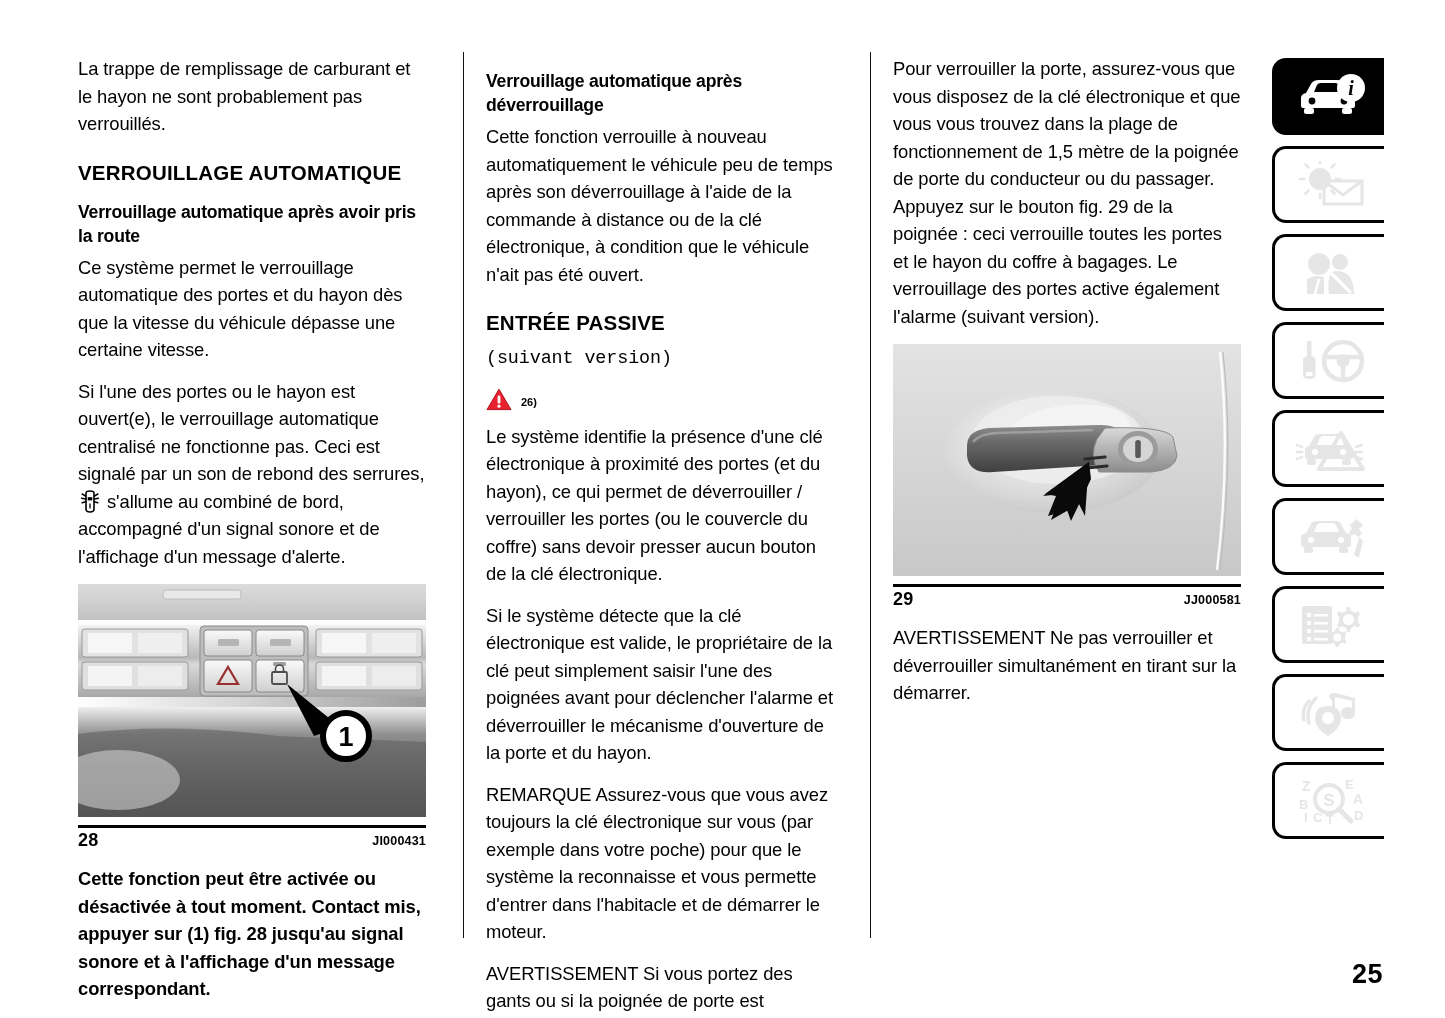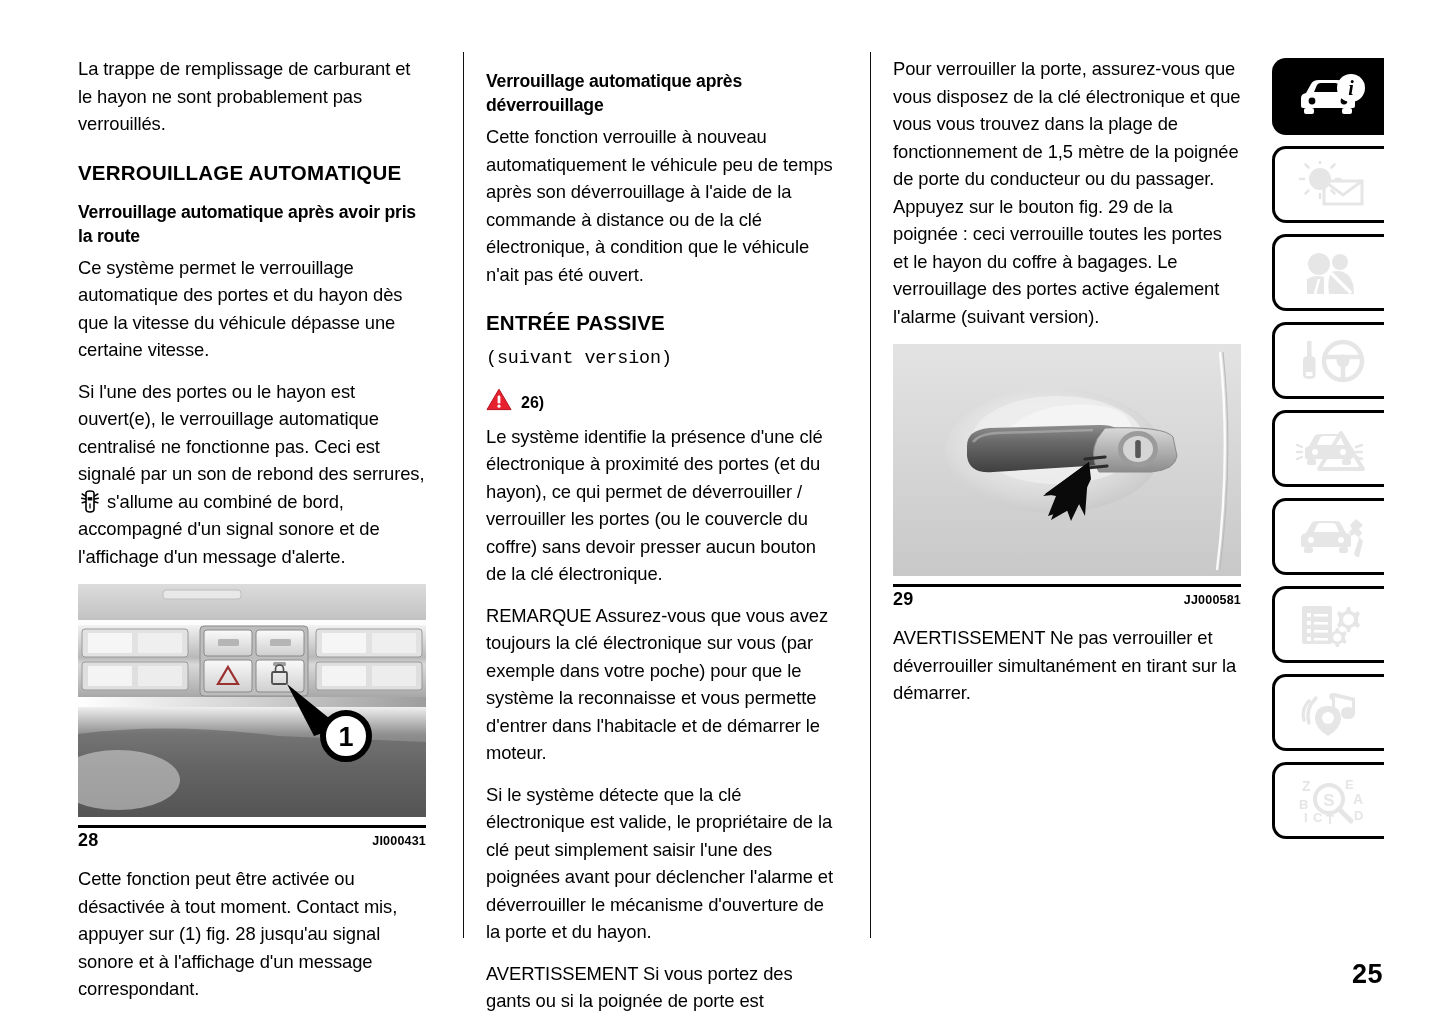--- a/index.html
+++ b/index.html
@@ -38,35 +38,35 @@
     line-height:26px;
   }
   h3.sub {
     margin:14px 0 6px 0;
     font-size:17.6px;
     font-weight:bold;
     line-height:24px;
     letter-spacing:-0.2px;
   }
   .tight { margin-bottom:0;font-family:Liberation Mono, monospace; }
-  .nogap { margin-top:4px; }
+  .nogap { margin-top:4px;font-weight:bold; }
 
   
   .inline-icon {
     display:inline-block;
     width:22px; height:24px;
     vertical-align:-6px;
     margin:0 1px;
   }
   .inline-icon svg { display:block; }
 
   
   .warnline { margin:8px 0 10px 0; display:flex; align-items:center; gap:9px; height:26px; }
   .warn-tri { width:26px; height:23px; display:block; }
-  .note-ref { font-size:16px; font-weight:bold; line-height:1; padding-top:6px; }
+  .note-ref { font-size:11px; font-weight:bold; line-height:1; padding-top:6px; }
 
   
   .figure { margin:10px 0 0 0; width:348px; }
   .fig-img { width:348px; position:relative; overflow:hidden; border:0; display:block; }
   .fig-bar {
     border-top:3px solid #000;
     margin-top:8px;
     display:flex; justify-content:space-between; align-items:flex-start;
     padding-top:2px;
   }
@@ -233,23 +233,23 @@
           <path d="M13 1.2 L25 21.6 L1 21.6 Z" fill="#e8212e" stroke="#b31320" stroke-width="1"></path>
           <rect x="11.6" y="7.6" width="2.8" height="8" rx="1.3" fill="#ffffff"></rect>
           <circle cx="13" cy="18.2" r="1.6" fill="#ffffff"></circle>
         </svg>
       </span>
       <span class="note-ref">26)</span>
     </div>
 
     <p class="body">Le système identifie la présence d'une clé électronique à proximité des portes (et du hayon), ce qui permet de déverrouiller / verrouiller les portes (ou le couvercle du coffre) sans devoir presser aucun bouton de la clé électronique.</p>
 
+    <p class="body">Si le système détecte que la clé électronique est valide, le propriétaire de la clé peut simplement saisir l'une des poignées avant pour déclencher l'alarme et déverrouiller le mécanisme d'ouverture de la porte et du hayon.</p>
+
     <p class="body">REMARQUE Assurez-vous que vous avez toujours la clé électronique sur vous (par exemple dans votre poche) pour que le système la reconnaisse et vous permette d'entrer dans l'habitacle et de démarrer le moteur.</p>
-
-    <p class="body">Si le système détecte que la clé électronique est valide, le propriétaire de la clé peut simplement saisir l'une des poignées avant pour déclencher l'alarme et déverrouiller le mécanisme d'ouverture de la porte et du hayon.</p>
 
     <p class="body">AVERTISSEMENT Si vous portez des gants ou si la poignée de porte est mouillée, la sensibilité d'activation de la</p>
   </div>
 
   <div class="col" id="col3">
 
 
     <p class="body">Pour verrouiller la porte, assurez-vous que vous disposez de la clé électronique et que vous vous trouvez dans la plage de fonctionnement de 1,5 mètre de la poignée de porte du conducteur ou du passager. Appuyez sur le bouton fig. 29 de la poignée : ceci verrouille toutes les portes et le hayon du coffre à bagages. Le verrouillage des portes active également l'alarme (suivant version).</p>
 
     <div class="figure">

